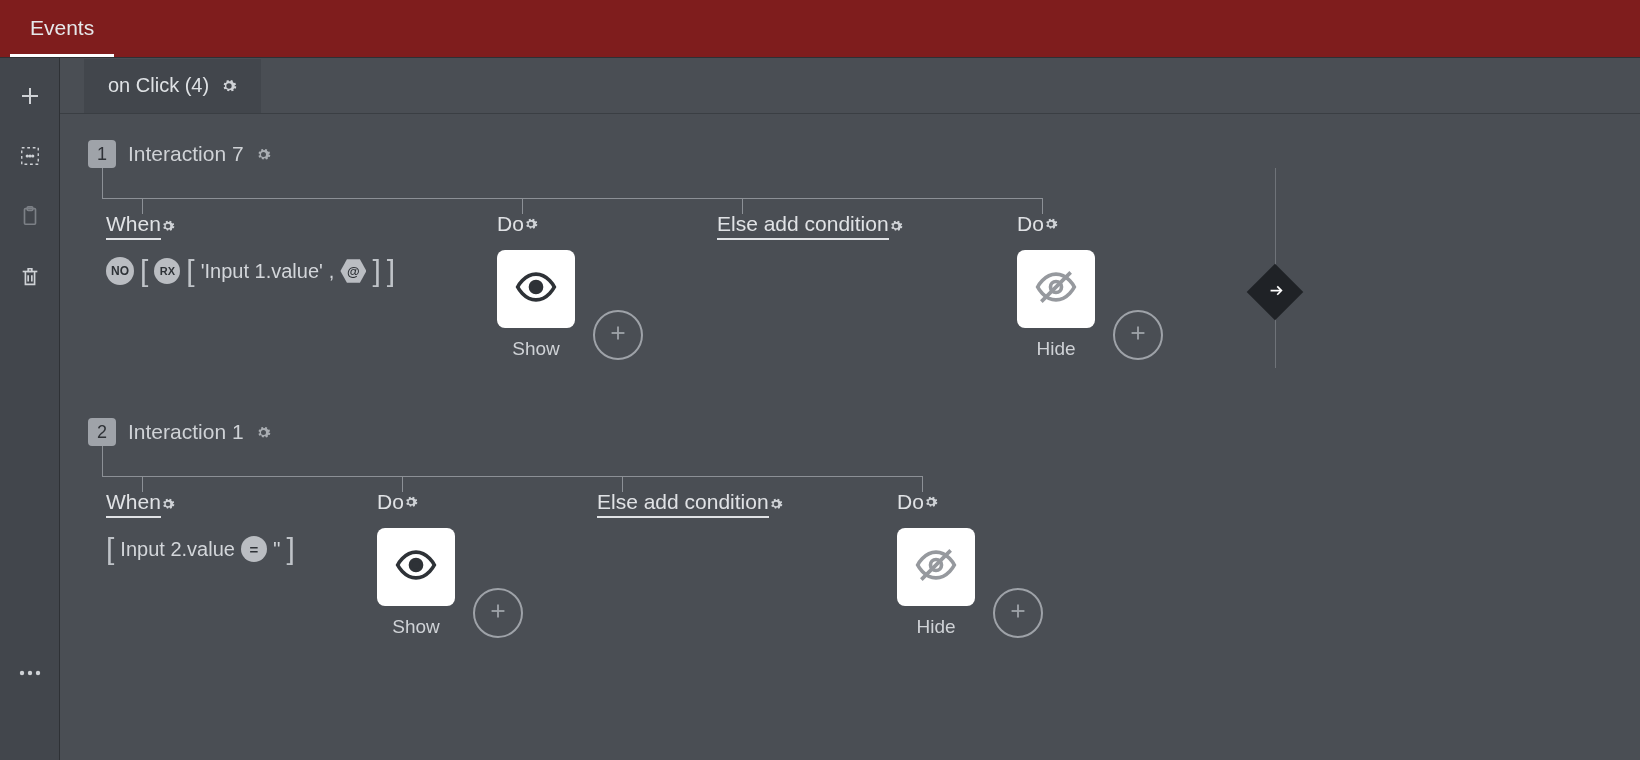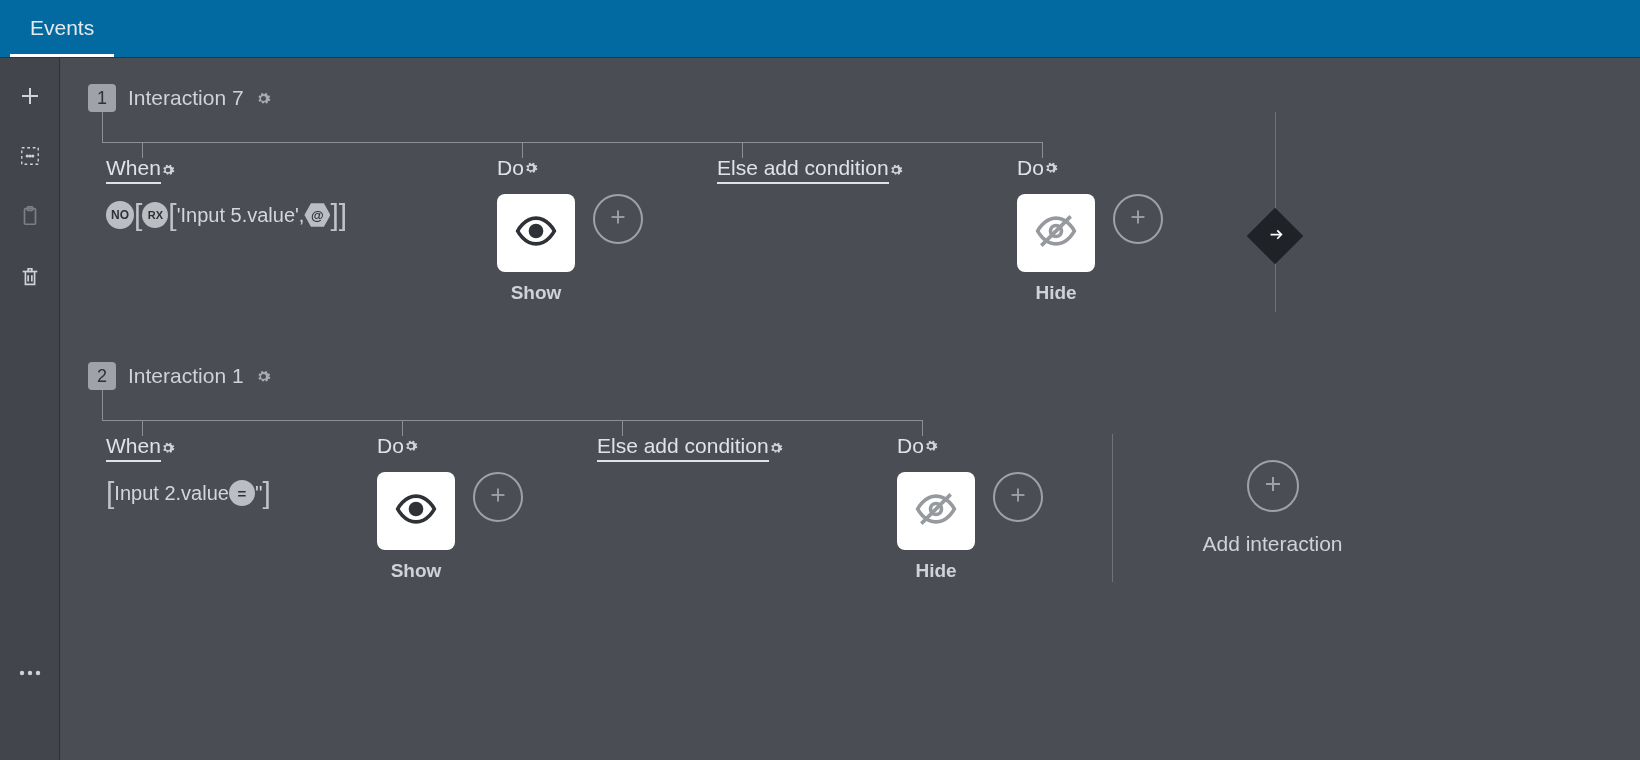--- a/index.html
+++ b/index.html
@@ -10,21 +10,21 @@
     font-family: -apple-system, BlinkMacSystemFont, "Segoe UI", Arial, sans-serif;
     color: #cfd2d6;
     overflow: hidden;
   }
 
   
   .tabstrip {
     height: 58px;
     display: flex;
     align-items: flex-end;
-    background: #0369a1;
+    background: #7f1d1d;
     border-bottom: 1px solid #2e3135;
     padding-left: 10px;
   }
   .tab {
     padding: 14px 20px;
     font-size: 21px;
     color: #e6e8ea;
     border-bottom: 3px solid #fff;
   }
 
@@ -142,20 +142,21 @@
   }
   .underline {
     border-bottom: 2px solid #e0e2e5;
     padding-bottom: 2px;
   }
 
   
   .condrow {
     display: flex;
     align-items: center;
+    gap: 6px;
     font-size: 20px;
     color: #d3d6da;
   }
   .pill {
     background: #babdc2;
     color: #2e3237;
     border-radius: 50%;
     font-size: 12px;
     font-weight: 700;
     width: 28px; height: 28px;
@@ -180,23 +181,22 @@
   }
   .eqcircle {
     width: 26px; height: 26px; border-radius: 50%; background:#babdc2;
     display:flex; align-items:center; justify-content:center;
     color:#2e3237; font-size:15px; font-weight:700;
   }
 
   
   .actwrap {
     display: flex;
-    align-items: flex-start;
+    align-items: flex-end;
     gap: 18px;
-    font-weight: bold;
   }
   .actcard {
     width: 78px; height: 78px;
     background: #fff;
     border-radius: 8px;
     display: flex; align-items: center; justify-content: center;
   }
   .actlabel {
     text-align: center;
     font-size: 19px;
@@ -294,20 +294,30 @@
             <circle cx="11" cy="3" r="2.2"></circle>
             <circle cx="19" cy="3" r="2.2"></circle>
           </svg>
       </span>
     </button>
     <div class="spacer"></div>
   </div>
 
   <div class="work">
 
+    <div class="trigger-bar">
+      <div class="trigger-chip">
+        <span>on Click (4)</span>
+        <span class="gear">
+          <svg width="16" height="16" viewBox="0 0 24 24" fill="#cfd2d6">
+              <path d="M12 8a4 4 0 100 8 4 4 0 000-8zm9 4l2 1-1 3-2-.5a8 8 0 01-1.5 1.5l.5 2-3 1-1-2a8 8 0 01-2 0l-1 2-3-1 .5-2A8 8 0 017 16.5L5 17l-1-3 2-1a8 8 0 010-2l-2-1 1-3 2 .5A8 8 0 018.5 6L8 4l3-1 1 2a8 8 0 012 0l1-2 3 1-.5 2A8 8 0 0119.5 7.5l2-.5 1 3-2 1a8 8 0 010 2z"></path>
+            </svg>
+        </span>
+      </div>
+    </div>
 
     <div class="interaction">
       <div class="ihead">
         <span class="numchip">1</span>
         <span>Interaction 7</span>
         <span class="gear">
           <svg width="15" height="15" viewBox="0 0 24 24" fill="#a9adb2">
               <path d="M12 8a4 4 0 100 8 4 4 0 000-8zm9 4l2 1-1 3-2-.5a8 8 0 01-1.5 1.5l.5 2-3 1-1-2a8 8 0 01-2 0l-1 2-3-1 .5-2A8 8 0 017 16.5L5 17l-1-3 2-1a8 8 0 010-2l-2-1 1-3 2 .5A8 8 0 018.5 6L8 4l3-1 1 2a8 8 0 012 0l1-2 3 1-.5 2A8 8 0 0119.5 7.5l2-.5 1 3-2 1a8 8 0 010 2z"></path>
             </svg>
         </span>
@@ -330,21 +340,21 @@
                 <svg width="14" height="14" viewBox="0 0 24 24" fill="#cfd2d6">
                     <path d="M12 8a4 4 0 100 8 4 4 0 000-8zm9 4l2 1-1 3-2-.5a8 8 0 01-1.5 1.5l.5 2-3 1-1-2a8 8 0 01-2 0l-1 2-3-1 .5-2A8 8 0 017 16.5L5 17l-1-3 2-1a8 8 0 010-2l-2-1 1-3 2 .5A8 8 0 018.5 6L8 4l3-1 1 2a8 8 0 012 0l1-2 3 1-.5 2A8 8 0 0119.5 7.5l2-.5 1 3-2 1a8 8 0 010 2z"></path>
                   </svg>
               </span>
             </div>
             <div class="condrow">
               <span class="pill">NO</span>
               <span class="brace">[</span>
               <span class="pillsmall">RX</span>
               <span class="brace">[</span>
-              <span>'Input 5.value'</span>
+              <span>'Input 1.value'</span>
               <span>,</span>
               <span class="hex">@</span>
               <span class="brace">]</span>
               <span class="brace">]</span>
             </div>
           </div>
 
           <div class="col" style="width:220px;">
             <div class="colhead">
               <span>Do</span>
@@ -545,30 +555,19 @@
                 <span>
                   <svg width="22" height="22" viewBox="0 0 24 24" fill="none" stroke="#9ea2a8" stroke-width="2">
                       <line x1="12" y1="5" x2="12" y2="19"></line>
                       <line x1="5" y1="12" x2="19" y2="12"></line>
                     </svg>
                 </span>
               </div>
             </div>
           </div>
 
-          <div class="rightpane">
-            <div class="addcircle">
-              <span>
-                <svg width="24" height="24" viewBox="0 0 24 24" fill="none" stroke="#9ea2a8" stroke-width="2">
-                    <line x1="12" y1="5" x2="12" y2="19"></line>
-                    <line x1="5" y1="12" x2="19" y2="12"></line>
-                  </svg>
-              </span>
-            </div>
-            <div class="lbl">Add interaction</div>
-          </div>
 
         </div>
       </div>
     </div>
 
   </div>
 </div>
 
 </body></html>

